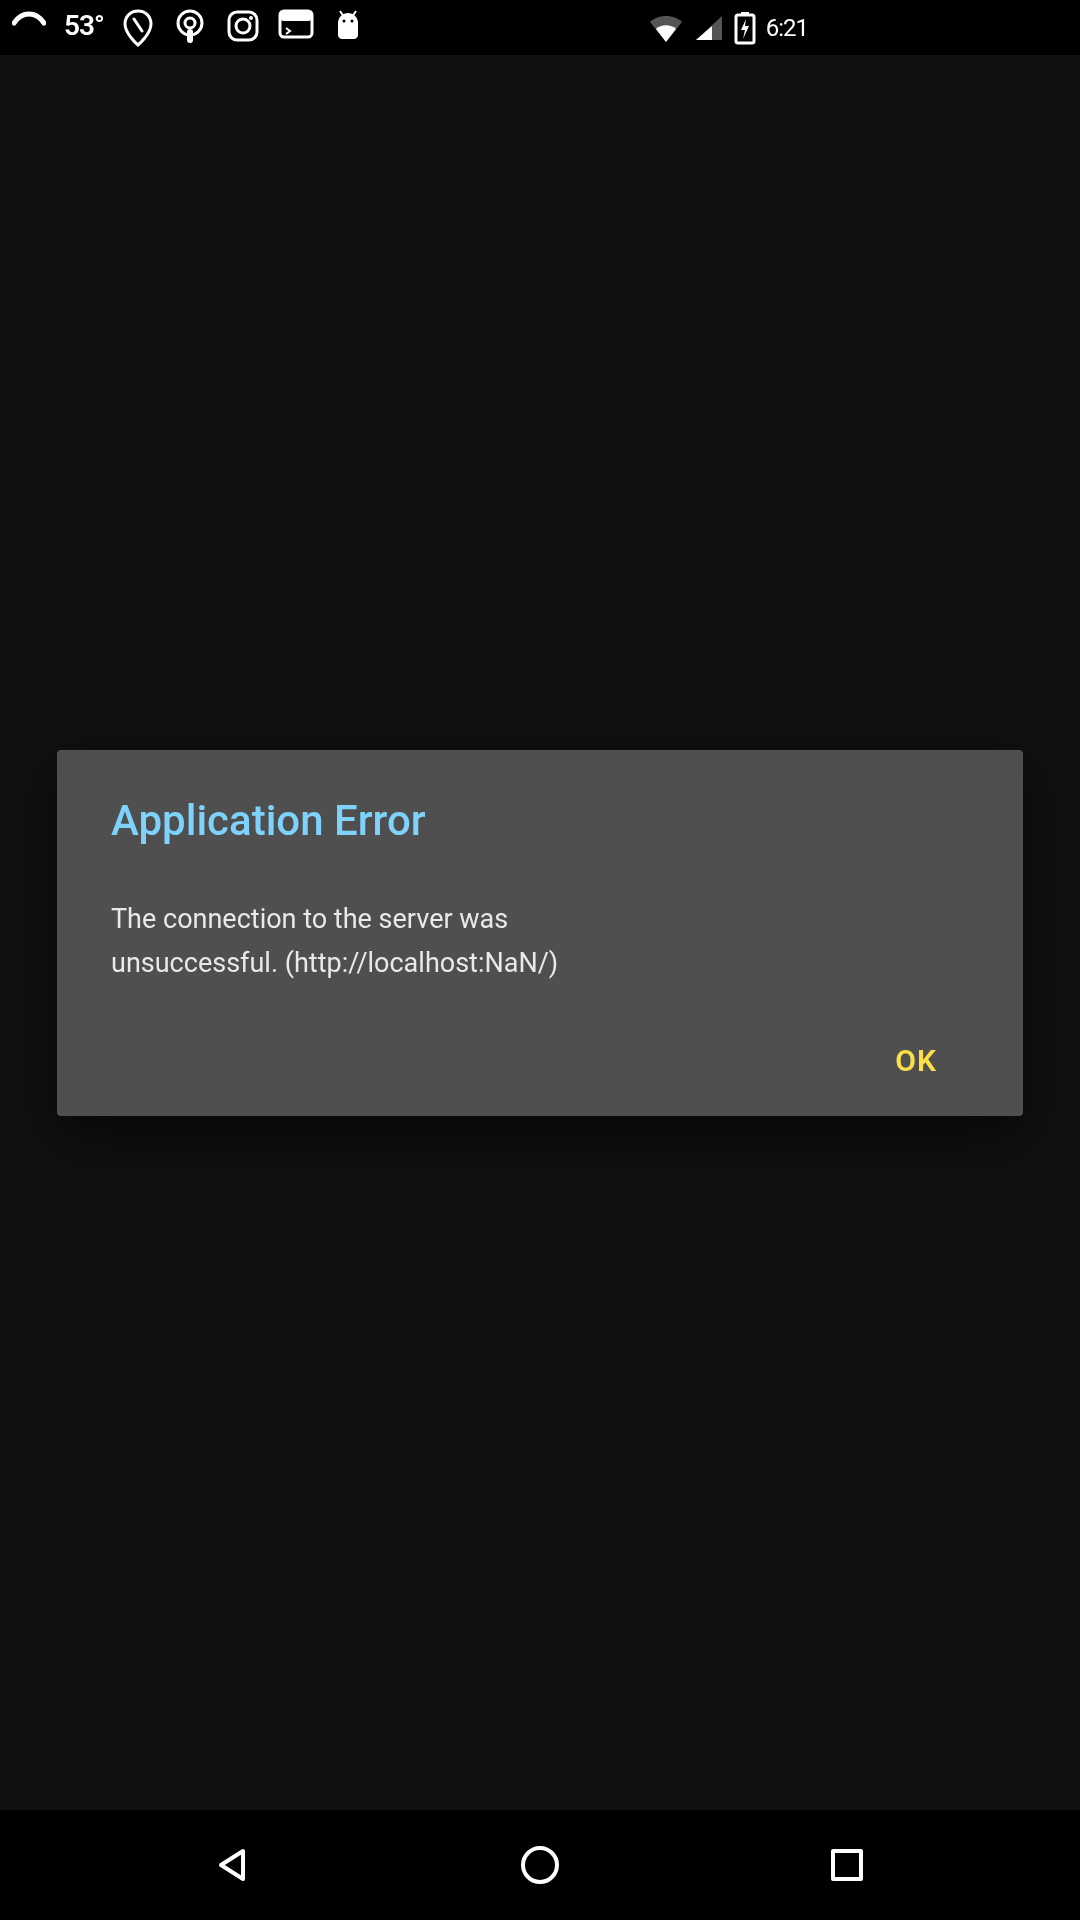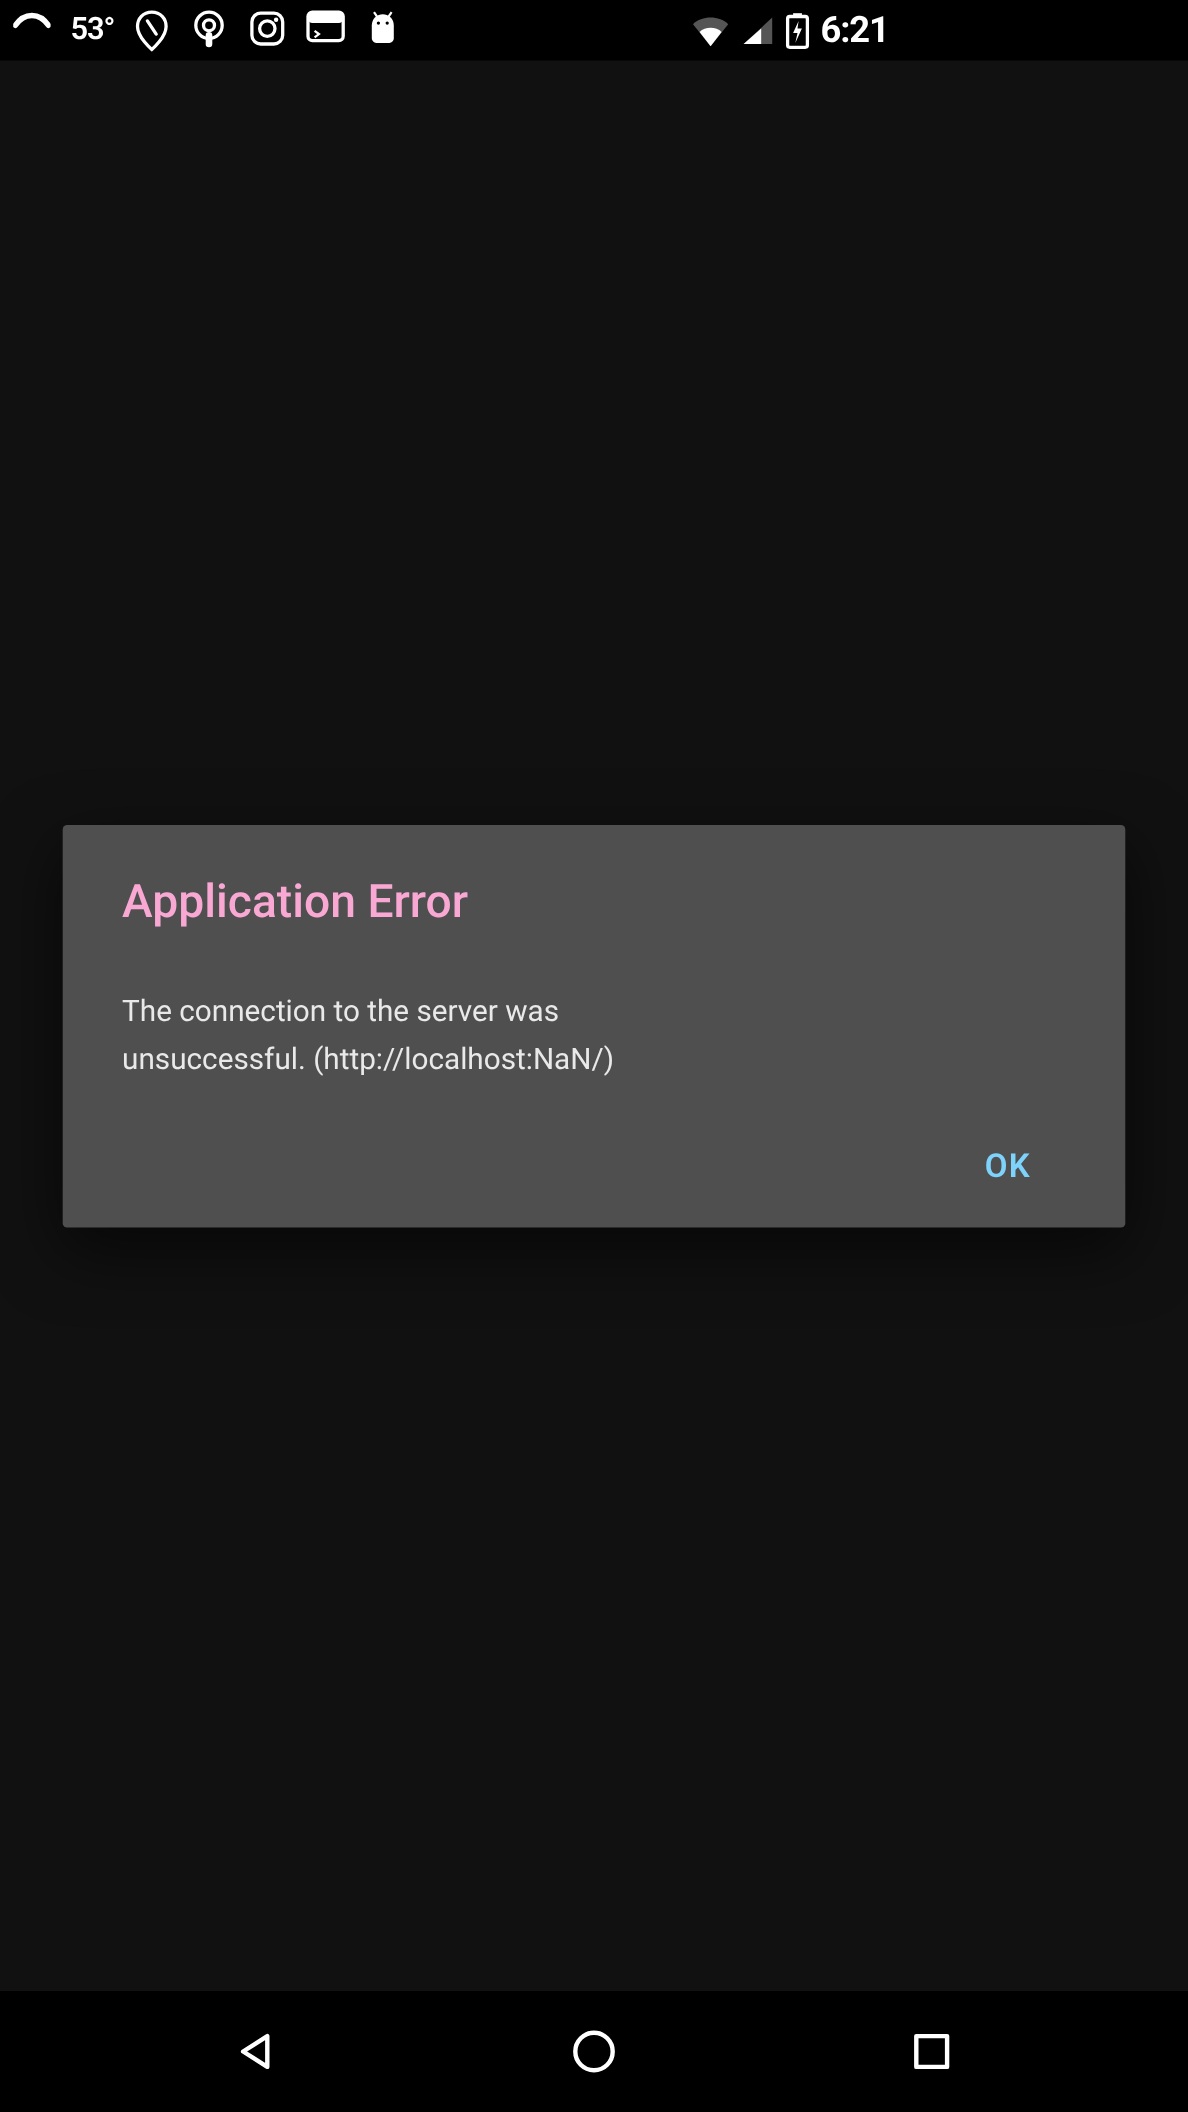--- a/index.html
+++ b/index.html
@@ -43,22 +43,22 @@
       display: inline-flex;
       align-items: center;
       justify-content: center;
     }
     .temp {
       font-size: 28px;
       font-weight: 600;
       letter-spacing: -1px;
     }
     .clock {
-      font-size: 33px;
-      font-weight: 700;
+      font-size: 24px;
+      font-weight: 400;
       letter-spacing: -1px;
     }
 
     
     .app-body {
       position: absolute;
       top: 55px;
       bottom: 110px;
       left: 0;
       right: 0;
@@ -71,41 +71,41 @@
       left: 57px;
       right: 57px;
       top: 50%;
       transform: translateY(-50%);
       background: #4f4f4f;
       border-radius: 4px;
       box-shadow: 0 20px 60px rgba(0,0,0,.6);
       padding: 46px 54px 28px 54px;
     }
     .dialog-title {
-      color: #f9a8d4;
+      color: #7dd3fc;
       font-size: 42px;
       font-weight: 500;
       margin-bottom: 52px;
     }
     .dialog-message {
       color: #e9e9e9;
       font-size: 27px;
       line-height: 44px;
       max-width: 480px;
       margin-bottom: 48px;
     }
     .dialog-actions {
       display: flex;
       justify-content: flex-end;
       padding-right: 10px;
     }
     .dialog-button {
       background: transparent;
       border: none;
-      color: #7dd3fc;
+      color: #fde047;
       font-size: 30px;
       font-weight: 600;
       letter-spacing: 1px;
       padding: 10px 22px;
       cursor: pointer;
     }
 
     
     .nav-bar {
       position: absolute;

